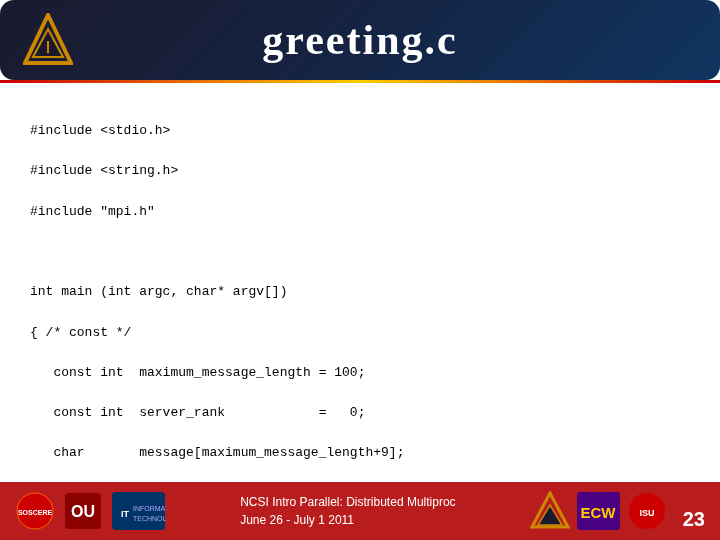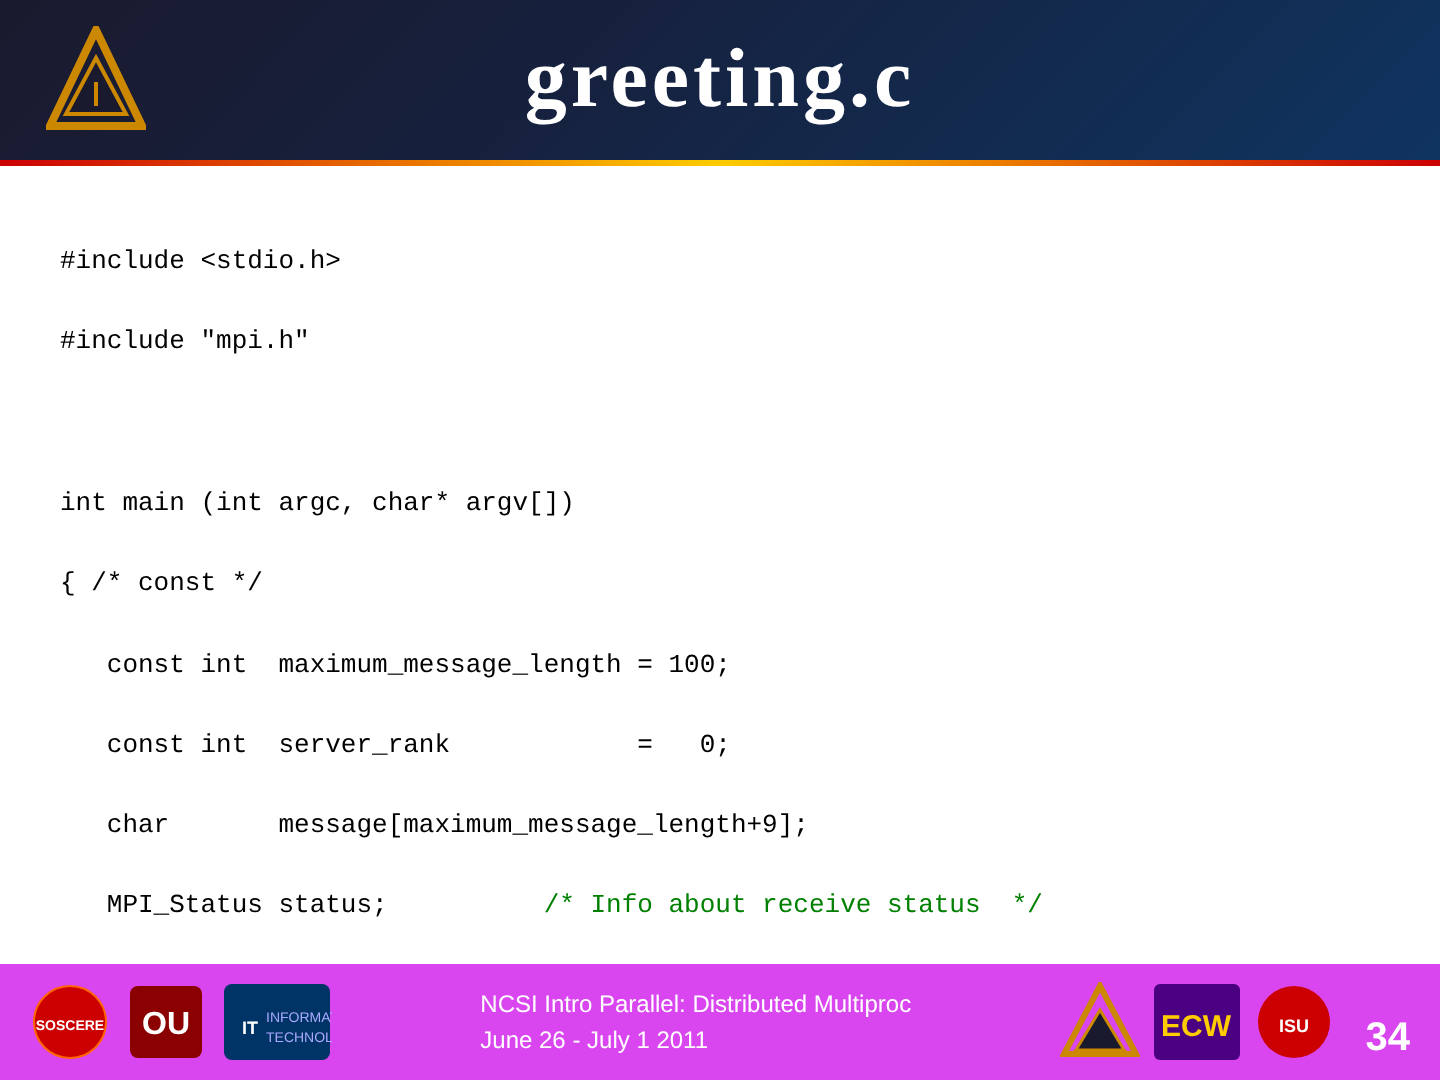--- a/index.html
+++ b/index.html
@@ -14,20 +14,21 @@
     }
 
     
     .header {
       background: linear-gradient(135deg, #1a1a2e 0%, #16213e 40%, #0f3460 100%);
       height: 80px;
       display: flex;
       align-items: center;
       padding: 0 20px;
       position: relative;
+      border-radius: 14px;
     }
 
     .header-title {
       color: #ffffff;
       font-size: 42px;
       font-weight: bold;
       font-family: Georgia, serif;
       letter-spacing: 2px;
       position: absolute;
       left: 50%;
@@ -60,21 +61,21 @@
     }
     .comment { color: #008000; }
 
     
     .footer {
       position: absolute;
       bottom: 0;
       left: 0;
       right: 0;
       height: 58px;
-      background: #d946ef;
+      background: #b91c1c;
       display: flex;
       align-items: center;
       justify-content: space-between;
       padding: 0 15px;
     }
 
     .footer-logos {
       display: flex;
       align-items: center;
       gap: 8px;
@@ -120,20 +121,21 @@
     </svg>
   </div>
   <div class="header-title">greeting.c</div>
 </div>
 
 <div class="divider"></div>
 
 <div class="content">
   <div class="code-block">
 <span class="code-line">#include &lt;stdio.h&gt;</span>
+<span class="code-line">#include &lt;string.h&gt;</span>
 <span class="code-line">#include "mpi.h"</span>
 <span class="code-line"> </span>
 <span class="code-line">int main (int argc, char* argv[])</span>
 <span class="code-line">{ /* const */</span>
 <span class="code-line">   const int  maximum_message_length = 100;</span>
 <span class="code-line">   const int  server_rank            =   0;</span>
 <span class="code-line">   char       message[maximum_message_length+9];</span>
 <span class="code-line">   MPI_Status status;          <span class="comment">/* Info about receive status  */</span></span>
 <span class="code-line">   int        my_rank;         <span class="comment">/* This process ID            */</span></span>
 
@@ -183,15 +185,15 @@
     <svg width="45" height="40" viewBox="0 0 45 40">
       <rect x="1" y="1" width="43" height="38" rx="3" fill="#4b0082"></rect>
       <text x="22" y="27" text-anchor="middle" fill="#ffcc00" font-size="15" font-weight="bold">ECW</text>
     </svg>
 
     <svg width="40" height="40" viewBox="0 0 40 40">
       <circle cx="20" cy="20" r="18" fill="#cc0000"></circle>
       <text x="20" y="25" text-anchor="middle" fill="white" font-size="9" font-weight="bold">ISU</text>
     </svg>
 
-    <div class="page-number">34</div>
+    <div class="page-number">23</div>
   </div>
 </div>
 
 </body></html>

